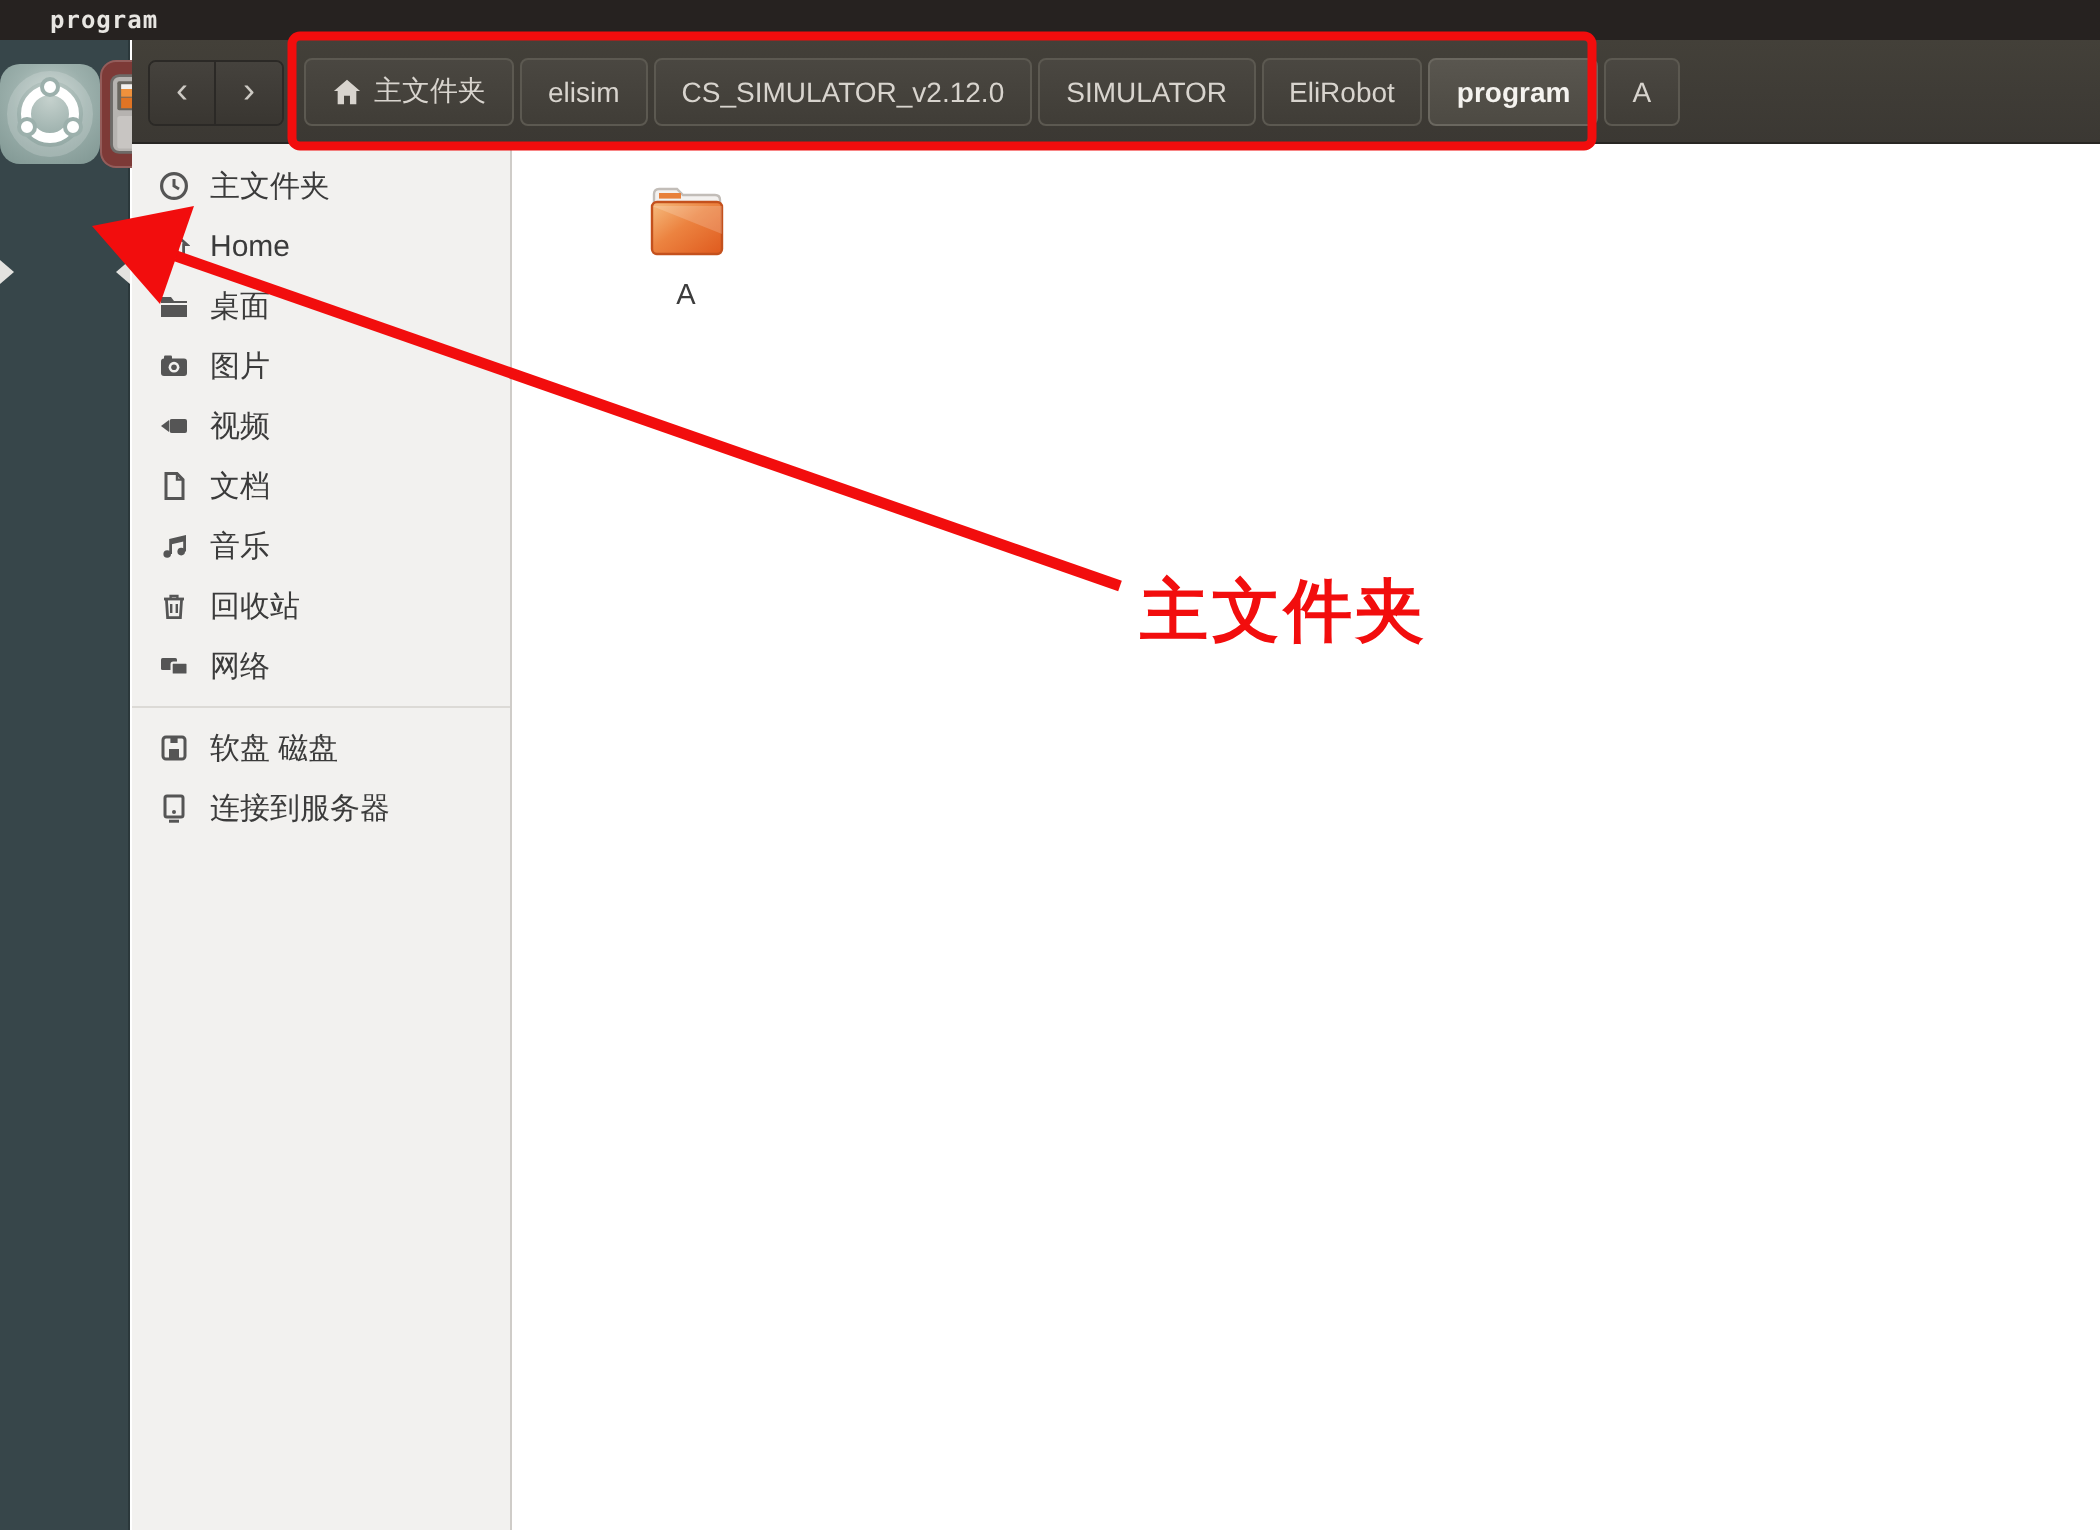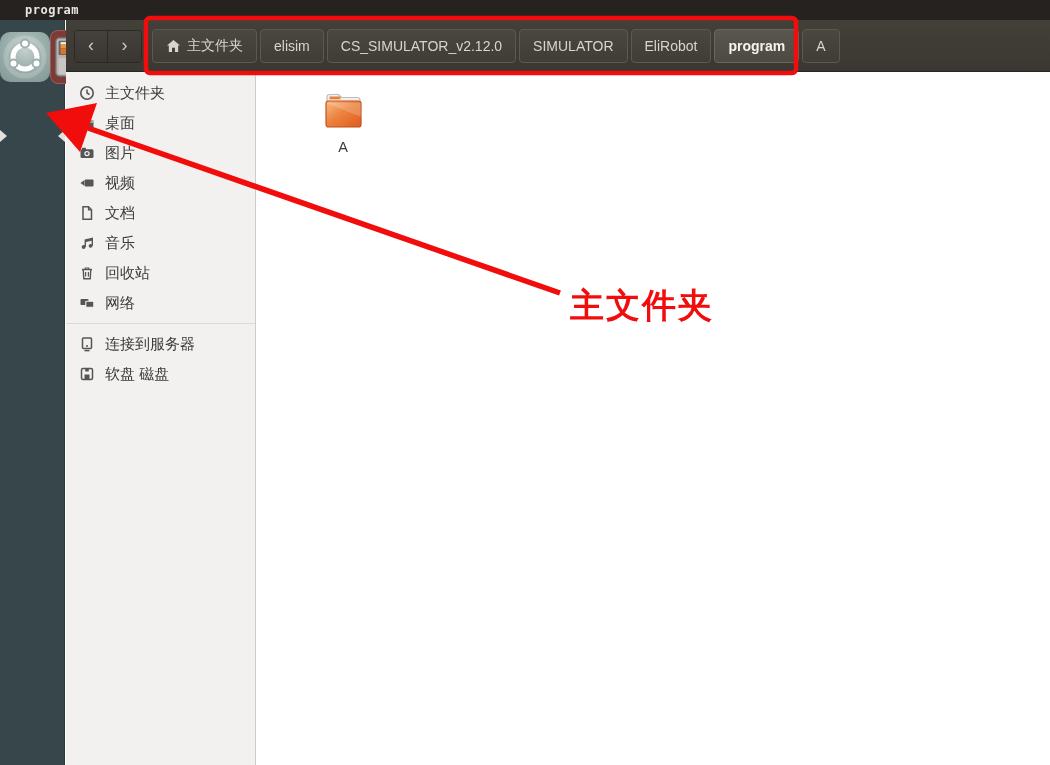--- a/index.html
+++ b/index.html
@@ -186,20 +186,26 @@
       <div class="sidebar">
         <div class="side-item">
           <svg width="16" height="16" viewBox="0 0 16 16">
               <circle cx="8" cy="8" r="6.2" fill="none" stroke="#555" stroke-width="1.6"></circle>
               <path d="M8 4.5 V8 L10.5 9.5" fill="none" stroke="#555" stroke-width="1.5"></path>
             </svg>
           <span>主文件夹</span>
         </div>
         <div class="side-item">
           <svg width="16" height="16" viewBox="0 0 16 16">
+              <path d="M8 1.5 L14.5 7.3 H12.8 V14 H9.5 V9.6 H6.5 V14 H3.2 V7.3 H1.5 Z" fill="none" stroke="#555" stroke-width="1.4"></path>
+            </svg>
+          <span>Home</span>
+        </div>
+        <div class="side-item">
+          <svg width="16" height="16" viewBox="0 0 16 16">
               <path d="M1.5 3.5 h5 l1.5 2 h6.5 v8 h-13 z" fill="#555"></path>
               <path d="M1.5 7 h13" stroke="#f2f1ef" stroke-width="1"></path>
             </svg>
           <span>桌面</span>
         </div>
         <div class="side-item">
           <svg width="16" height="16" viewBox="0 0 16 16">
               <rect x="3" y="2.8" width="4" height="2.2" rx="0.6" fill="#555"></rect>
               <rect x="1.5" y="4.3" width="13" height="8.7" rx="1.5" fill="#555"></rect>
               <circle cx="8" cy="8.6" r="2.7" fill="#f2f1ef"></circle>
@@ -242,33 +248,33 @@
         <div class="side-item">
           <svg width="16" height="16" viewBox="0 0 16 16">
               <rect x="1.5" y="4" width="8" height="6" rx="0.8" fill="#555"></rect>
               <rect x="6.8" y="6.3" width="8" height="6" rx="0.8" fill="#555" stroke="#f2f1ef" stroke-width="1.1"></rect>
             </svg>
           <span>网络</span>
         </div>
         <div class="side-sep"></div>
         <div class="side-item">
           <svg width="16" height="16" viewBox="0 0 16 16">
+              <rect x="2.5" y="2.5" width="11" height="11" rx="1.5" fill="none" stroke="#555" stroke-width="1.5"></rect>
+              <rect x="5.5" y="8.5" width="5" height="5" fill="#555"></rect>
+              <rect x="6.2" y="2.5" width="3.6" height="3" fill="#555"></rect>
+            </svg>
+          <span>软盘 磁盘</span>
+        </div>
+        <div class="side-item">
+          <svg width="16" height="16" viewBox="0 0 16 16">
               <rect x="3.5" y="2" width="9" height="10.5" rx="1" fill="none" stroke="#555" stroke-width="1.5"></rect>
               <circle cx="8" cy="10" r="1" fill="#555"></circle>
               <path d="M5.5 14.6 h5" stroke="#555" stroke-width="1.5"></path>
             </svg>
           <span>连接到服务器</span>
-        </div>
-        <div class="side-item">
-          <svg width="16" height="16" viewBox="0 0 16 16">
-              <rect x="2.5" y="2.5" width="11" height="11" rx="1.5" fill="none" stroke="#555" stroke-width="1.5"></rect>
-              <rect x="5.5" y="8.5" width="5" height="5" fill="#555"></rect>
-              <rect x="6.2" y="2.5" width="3.6" height="3" fill="#555"></rect>
-            </svg>
-          <span>软盘 磁盘</span>
         </div>
       </div>
 
       <div class="main">
         <div class="file-item">
           <svg width="48" height="46" viewBox="0 0 48 46">
             <defs>
               <linearGradient id="fgrad" x1="0" y1="0" x2="1" y2="1">
                 <stop offset="0" stop-color="#f6bd80"></stop>
                 <stop offset="0.45" stop-color="#ec8340"></stop>

